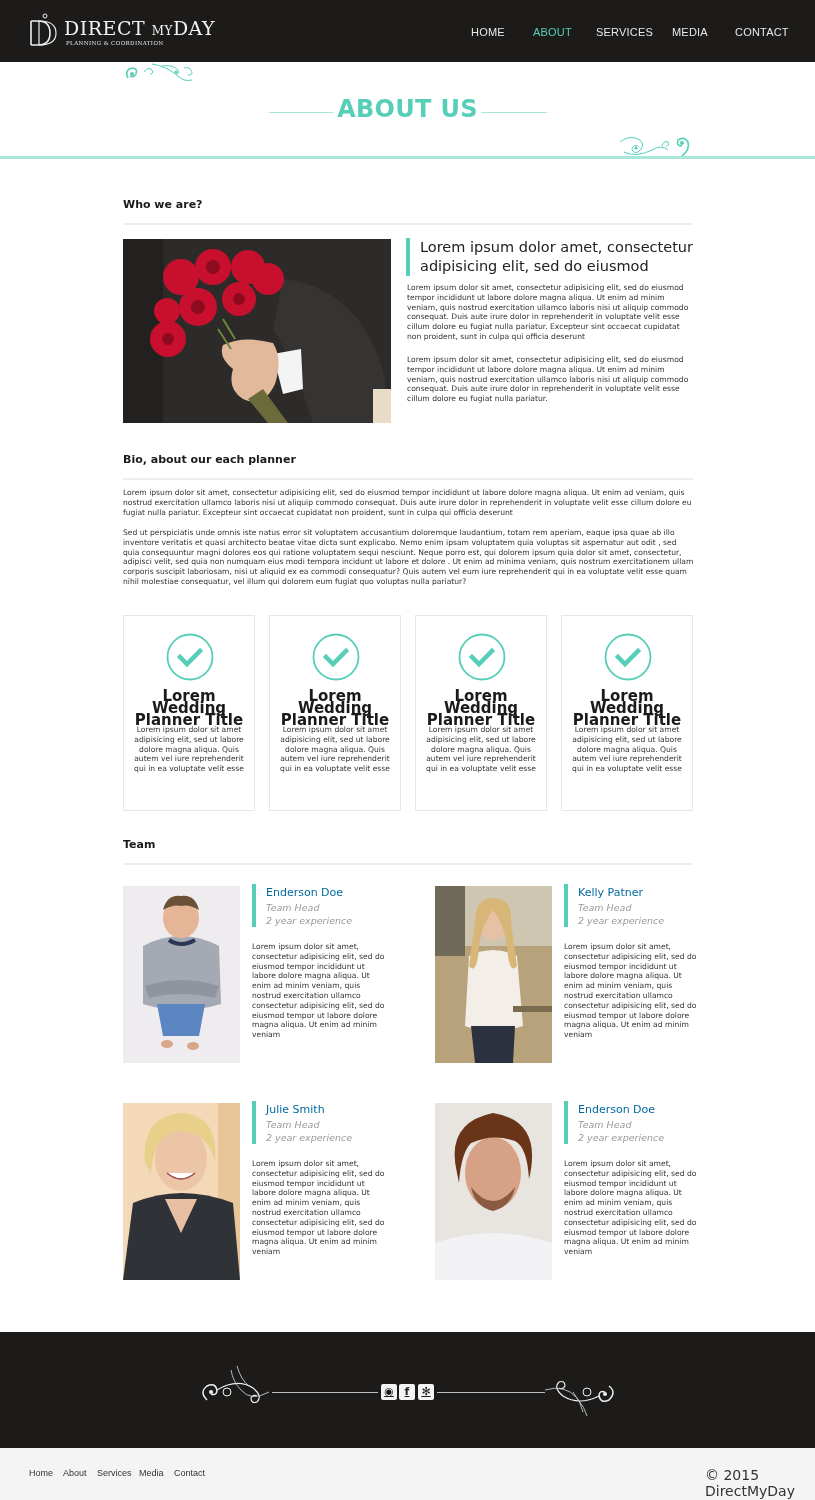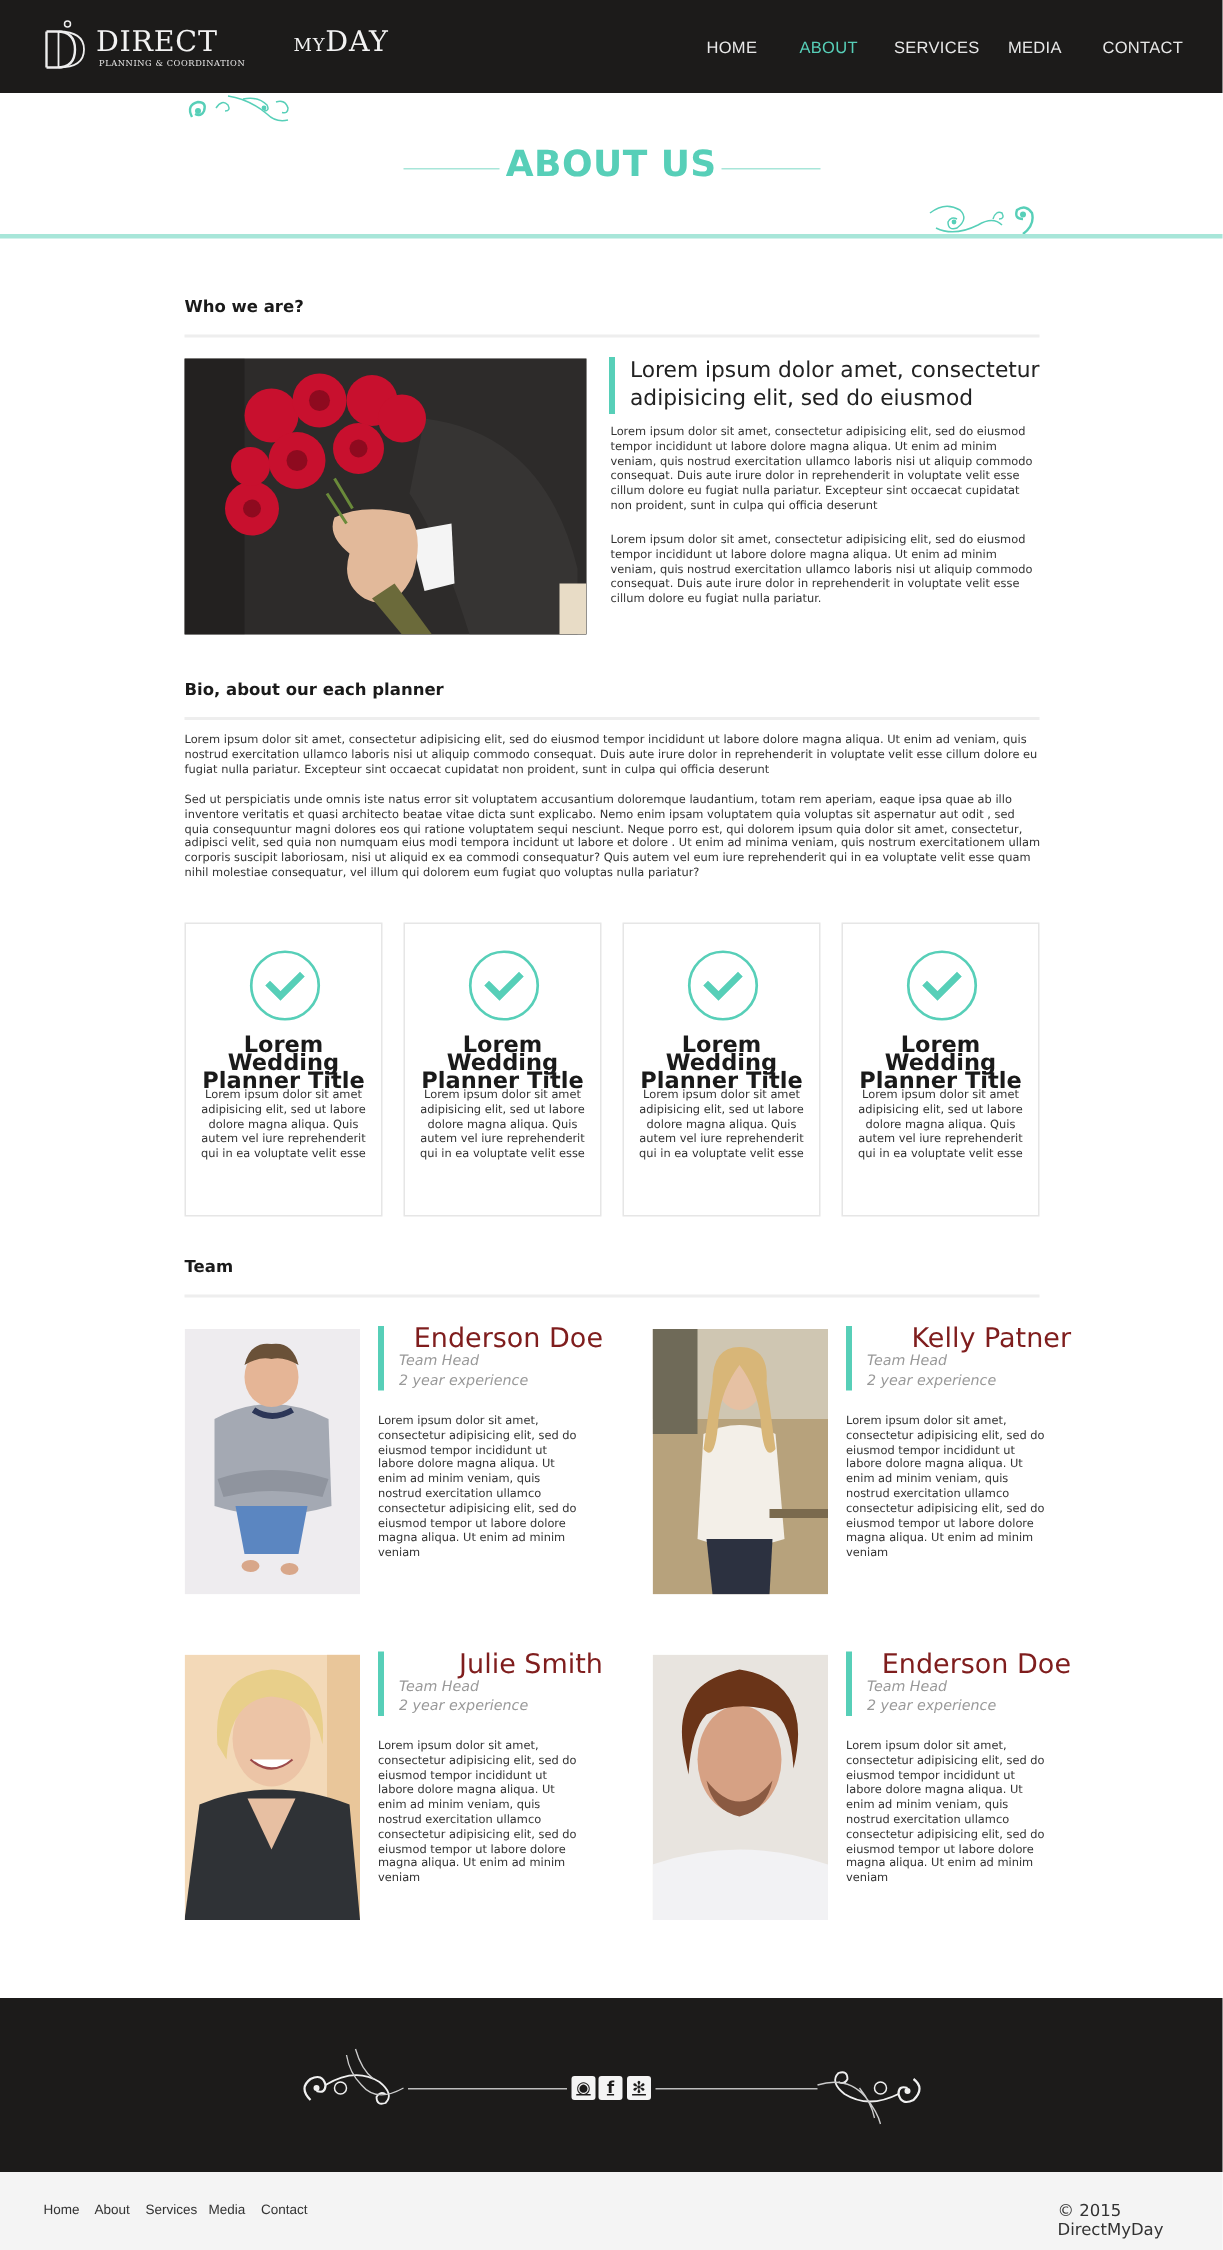--- a/index.html
+++ b/index.html
@@ -4,21 +4,21 @@
 <style>
   * { box-sizing: border-box; margin: 0; padding: 0; }
   html, body { width: 815px; background: #ffffff; }
   body { font-family: "DejaVu Sans", sans-serif; color: #222; position: relative; width: 815px; height: 1500px; overflow: hidden; }
 
   
   .header { position: absolute; left: 0; top: 0; width: 815px; height: 62px; background: #1c1b1a; }
   .logo { position: absolute; left: 28px; top: 11px; width: 200px; height: 40px; }
   .logo .mono { position: absolute; left: 0; top: 2px; width: 32px; height: 34px; }
   .logo .brand { position: absolute; left: 36px; top: 6px; color: #f2f2f2; font-family: "DejaVu Serif", serif; font-size: 19px; letter-spacing: 0.5px; white-space: nowrap; }
-  .logo .brand .small { font-size: 12px; margin-left: 44px; }
+  .logo .brand .small { font-size: 12px; }
   .logo .tag { position: absolute; left: 38px; top: 29px; color: #e8e8e8; font-family: "DejaVu Serif", serif; font-size: 5.5px; letter-spacing: 0.4px; white-space: nowrap; }
   .nav { position: absolute; top: 26px; left: 0; width: 815px; height: 14px; }
   .nav a { position: absolute; color: #e8e8e8; font-family: "Liberation Sans", sans-serif; font-size: 11px; text-decoration: none; letter-spacing: 0.2px; }
   .nav a.active { color: #57cfb8; }
 
   
   .banner { position: absolute; left: 0; top: 62px; width: 739px; height: 98px; }
   .banner .swirl-l { position: absolute; left: 122px; top: 0; }
   .banner .swirl-r { position: absolute; left: 616px; top: 70px; }
   .banner .title-line { position: absolute; top: 50px; height: 1px; background: #a8e6d9; }
@@ -36,31 +36,31 @@
 
   
   .card { position: absolute; top: 615px; width: 132px; height: 196px; border: 1px solid #e6e6e6; background: #fff; text-align: center; }
   .card .check { position: absolute; left: 42px; top: 17px; width: 48px; height: 48px; }
   .card .ct { position: absolute; left: 0; top: 74px; width: 130px; font-weight: bold; font-size: 15px; line-height: 12px; color: #1a1a1a; }
   .card .cb { position: absolute; left: 8px; top: 109px; width: 114px; font-size: 7.6px; line-height: 9.8px; color: #333; }
 
   
   .photo { position: absolute; width: 117px; height: 177px; overflow: hidden; }
   .member-head { position: absolute; width: 150px; border-left: 4px solid #57cfb8; padding-left: 10px; }
-  .member-head .nm { font-size: 18px; line-height: 18px; color: #7f1d1d; text-align: right; }
+  .member-head .nm { font-size: 11px; line-height: 18px; color: #0369a1; }
   .member-head .rl { font-style: italic; font-size: 9.5px; line-height: 12.5px; color: #999; }
   .member-bio { position: absolute; width: 135px; font-size: 7.6px; line-height: 9.8px; color: #333; }
 
   
   .footer-dark { position: absolute; left: 0; top: 1332px; width: 815px; height: 116px; background: #1c1b1a; }
   .footer-line { position: absolute; top: 60px; height: 1px; background: #bdbdbd; }
   .social { position: absolute; top: 52px; width: 16px; height: 16px; background: #f4f4f4; border-radius: 2px; color: #1c1b1a; font-size: 11px; font-weight: bold; text-align: center; line-height: 16px; }
   .footer-light { position: absolute; left: 0; top: 1448px; width: 815px; height: 52px; background: #f4f4f4; }
   .footer-light a { position: absolute; top: 20px; font-family: "Liberation Sans", sans-serif; font-size: 9px; color: #333; text-decoration: none; }
-  .footer-light .copy { position: absolute; top: 19px; left: 705px; font-size: 11px; color: #333; }
+  .footer-light .copy { position: absolute; top: 19px; left: 705px; font-size: 14px; color: #333; }
 </style>
 </head>
 <body>
 
 <div class="header">
   <div class="logo">
     <svg class="mono" viewBox="0 0 32 34">
       <circle cx="17" cy="3" r="2" fill="none" stroke="#eee" stroke-width="1"></circle>
       <path d="M3 8 V32 M3 8 H10 Q22 8 22 20 Q22 32 10 32 H3" fill="none" stroke="#eee" stroke-width="1.6"></path>
       <path d="M11 8 V32 M11 8 Q28 8 28 20 Q28 32 11 32" fill="none" stroke="#eee" stroke-width="1.2"></path>

